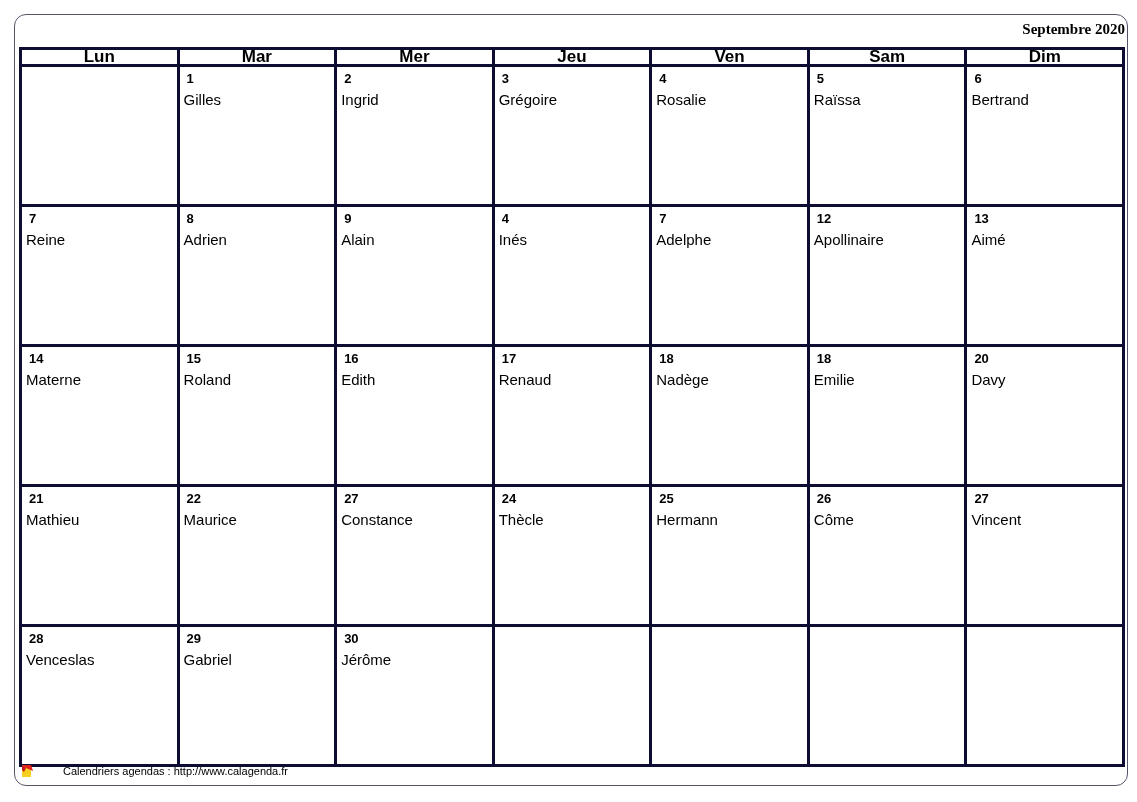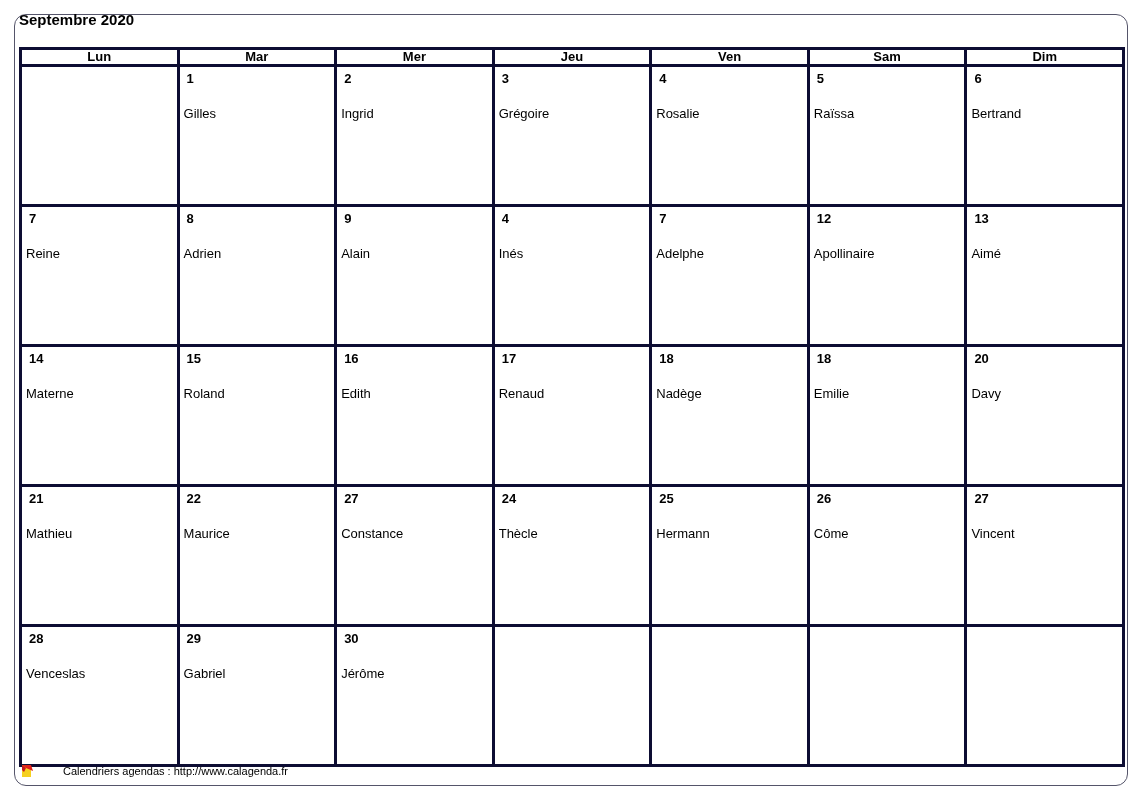--- a/index.html
+++ b/index.html
@@ -2,36 +2,36 @@
 <html><head>
 <meta charset="utf-8">
 <style>
   html, body { margin: 0; padding: 0; background: #fff; }
   body { width: 1137px; height: 802px; position: relative; font-family: "Liberation Sans", sans-serif; color: #000; }
   .frame {
     position: absolute; left: 14px; top: 14px; width: 1114px; height: 772px;
     border: 1.5px solid #55556a; border-radius: 12px; box-sizing: border-box; background: #fff;
   }
   .title {
-    position: absolute; left: 19px; top: 9px; width: 1106px; text-align: left;
-    font-weight: bold; font-size: 15px; line-height: 22px;
+    position: absolute; left: 19px; top: 18px; width: 1106px; text-align: right;
+    font-weight: bold; font-size: 15px; line-height: 22px; font-family: Liberation Serif, serif;
   }
   table.cal {
     position: absolute; left: 19px; top: 47px; width: 1106px; height: 709px;
     border-collapse: collapse; table-layout: fixed; border: 3px solid #0d0d33;
   }
   table.cal th {
-    border: 3px solid #0d0d33; font-size: 13px; font-weight: bold; height: 14px;
+    border: 3px solid #0d0d33; font-size: 17px; font-weight: bold; height: 14px;
     padding: 0; line-height: 14px; text-align: center;
   }
   table.cal td {
     border: 3px solid #0d0d33; vertical-align: top; padding: 3px 4px; height: 131px;
   }
   .num { font-weight: bold; font-size: 13px; line-height: 16px; padding-left: 3px; margin-top: 1px; }
-  .saint { font-size: 13px; line-height: 16px; margin-top: 19px; }
+  .saint { font-size: 15px; line-height: 16px; margin-top: 5px; }
   .footer {
     position: absolute; left: 22px; top: 764px; font-size: 11px; line-height: 14px; display: flex; align-items: center; gap: 24px;
   }
   .logo { width: 11px; height: 13px; margin-right: 6px; }
 </style>
 </head>
 <body>
 
 <div class="frame"></div>
 <div class="title">Septembre 2020</div>

